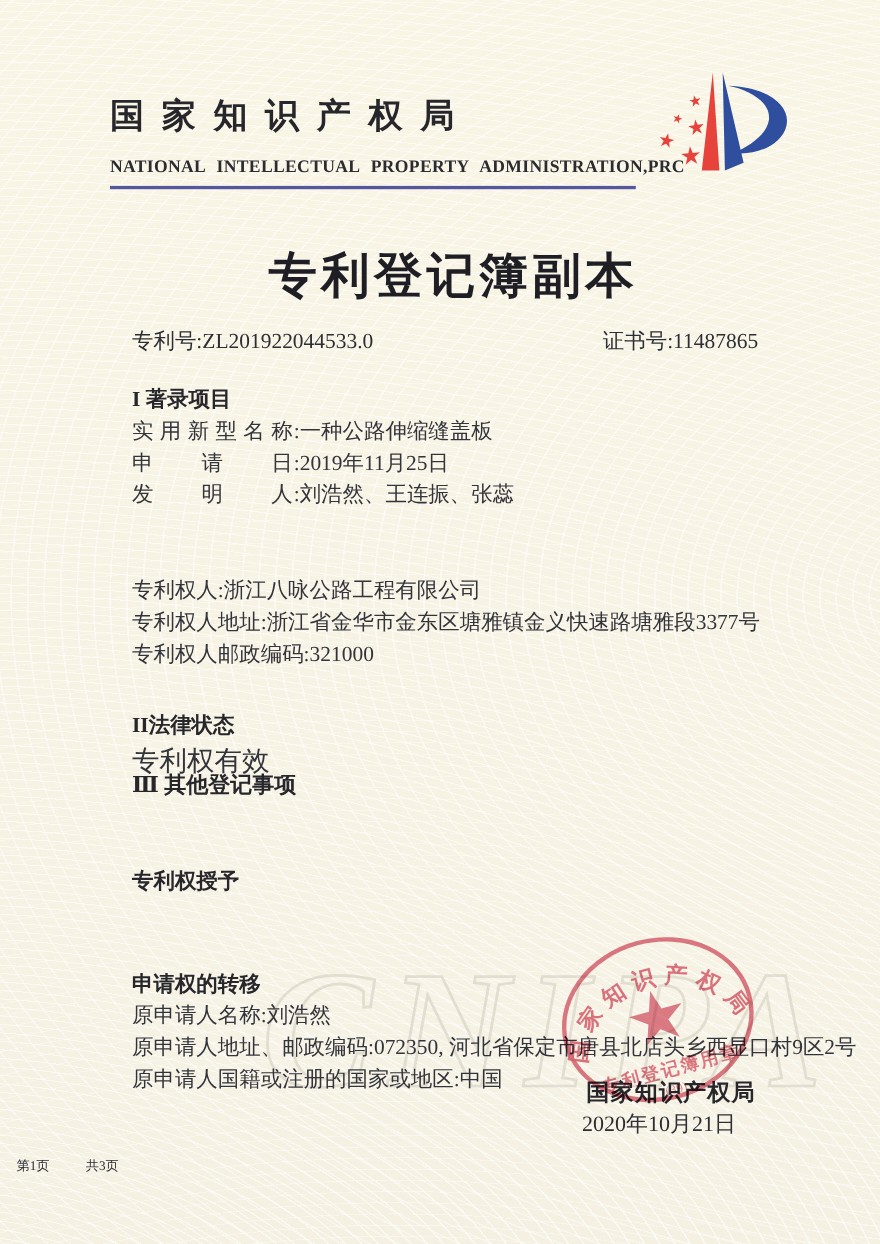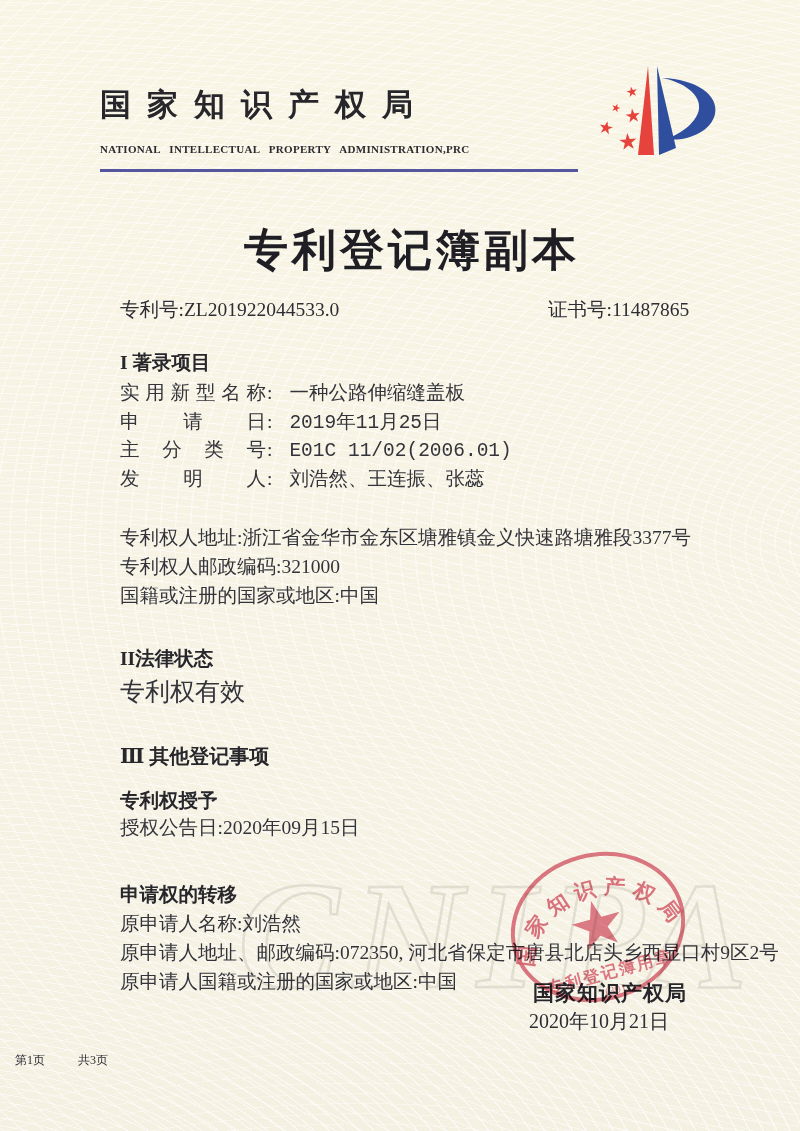--- a/index.html
+++ b/index.html
@@ -21,41 +21,41 @@
   .watermark{
     left:238px;top:860px;width:640px;
     font-size:152px;font-weight:bold;font-style:italic;
     letter-spacing:14px;line-height:1;
     color:rgba(255,255,255,.10);
     -webkit-text-stroke:2.5px rgba(212,207,192,.6);
     z-index:0;white-space:nowrap;
   }
   
   .agency-cn{left:100px;top:84px;font-size:31px;font-weight:bold;letter-spacing:16px;color:#26262b;white-space:nowrap;z-index:1;}
-  .agency-en{left:100px;top:143px;font-size:11px;font-weight:bold;letter-spacing:.3px;word-spacing:6px;color:#2b2b30;white-space:nowrap;z-index:1;}
+  .agency-en{left:100px;top:143px;font-size:16px;font-weight:bold;letter-spacing:.3px;word-spacing:6px;color:#2b2b30;white-space:nowrap;z-index:1;}
   .head-rule{left:100px;top:169px;width:478px;height:3px;background:#54569e;z-index:1;}
   .logo{left:580px;top:58px;z-index:1;}
   
   .doc-title{left:0;top:221px;width:824px;text-align:center;font-size:44px;font-weight:bold;letter-spacing:4px;color:#1e1e24;z-index:1;}
   
   .num-row{font-size:19.5px;color:#2d2d33;z-index:1;white-space:nowrap;}
   .patent-no{left:120px;top:296px;}
   .cert-no{left:548px;top:296px;text-align:center;}
   
   .sec-head{font-size:19.5px;font-weight:bold;color:#26262b;z-index:1;white-space:nowrap;}
   .sec1-head{left:120px;top:349px;text-align:center;}
   .cat{left:120px;top:379px;font-size:19.5px;z-index:1;}
   .cat-row{height:28.5px;line-height:28.5px;white-space:nowrap;}
   .cat-label{display:inline-block;width:146px;text-align:justify;text-align-last:justify;vertical-align:top;}
   .cat-colon{display:inline-block;margin-left:1px;}
-  .cat-value{display:inline-block;margin-left:17px;font-family:Liberation Mono, monospace;}
+  .cat-value{display:inline-block;margin-left:0;}
   .holder{left:120px;top:523px;font-size:19.5px;line-height:29px;z-index:1;white-space:nowrap;}
   .sec2-head{left:120px;top:645px;text-align:center;}
   .legal-status{left:120px;top:675px;font-size:25px;z-index:1;}
-  .sec3-head{left:120px;top:743px;font-size:20px;}
+  .sec3-head{left:120px;top:700px;font-size:20px;}
   .grant-title{left:120px;top:787px;}
   .grant-line{left:120px;top:814px;font-size:19.5px;z-index:1;}
   .transfer-title{left:120px;top:881px;}
   .transfer{left:120px;top:909px;font-size:19.5px;line-height:29px;z-index:1;white-space:nowrap;}
   
   .sig-org{left:533px;top:979px;font-size:21px;font-weight:bold;letter-spacing:1px;color:#26262b;z-index:1;white-space:nowrap;}
   .sig-date{left:529px;top:1008px;font-size:20px;color:#2d2d33;z-index:1;white-space:nowrap;}
   
   .stamp{left:503px;top:838px;z-index:2;transform:rotate(-15deg);mix-blend-mode:multiply;opacity:.92;}
   
@@ -91,36 +91,34 @@
   <div class="abs doc-title">专利登记簿副本</div>
 
   <div class="abs num-row patent-no"><span>专利号:</span><span>ZL201922044533.0</span></div>
   <div class="abs num-row cert-no"><span>证书号:</span><span>11487865</span></div>
 
   <div class="abs sec-head sec1-head">I 著录项目</div>
 
   <div class="abs cat">
     <div class="cat-row"><span class="cat-label">实用新型名称</span><span class="cat-colon">:</span><span class="cat-value">一种公路伸缩缝盖板</span></div>
     <div class="cat-row"><span class="cat-label">申请日</span><span class="cat-colon">:</span><span class="cat-value">2019年11月25日</span></div>
-    <div class="cat-row"><span class="cat-label">主分类号</span><span class="cat-colon">:</span><span class="cat-value">E01C 11/02(2006.01)</span></div>
     <div class="cat-row"><span class="cat-label">发明人</span><span class="cat-colon">:</span><span class="cat-value">刘浩然、王连振、张蕊</span></div>
   </div>
 
   <div class="abs holder">
+    <div>专利权人:浙江八咏公路工程有限公司</div>
     <div>专利权人地址:浙江省金华市金东区塘雅镇金义快速路塘雅段3377号</div>
     <div>专利权人邮政编码:321000</div>
-    <div>国籍或注册的国家或地区:中国</div>
   </div>
 
   <div class="abs sec-head sec2-head">II法律状态</div>
   <div class="abs legal-status">专利权有效</div>
 
   <div class="abs sec-head sec3-head">Ⅲ 其他登记事项</div>
   <div class="abs sec-head grant-title">专利权授予</div>
-  <div class="abs grant-line">授权公告日:2020年09月15日</div>
   <div class="abs sec-head transfer-title">申请权的转移</div>
   <div class="abs transfer">
     <div>原申请人名称:刘浩然</div>
     <div>原申请人地址、邮政编码:072350, 河北省保定市唐县北店头乡西显口村9区2号</div>
     <div>原申请人国籍或注册的国家或地区:中国</div>
   </div>
 
   <div class="abs sig-org">国家知识产权局</div>
   <div class="abs sig-date">2020年10月21日</div>
 

